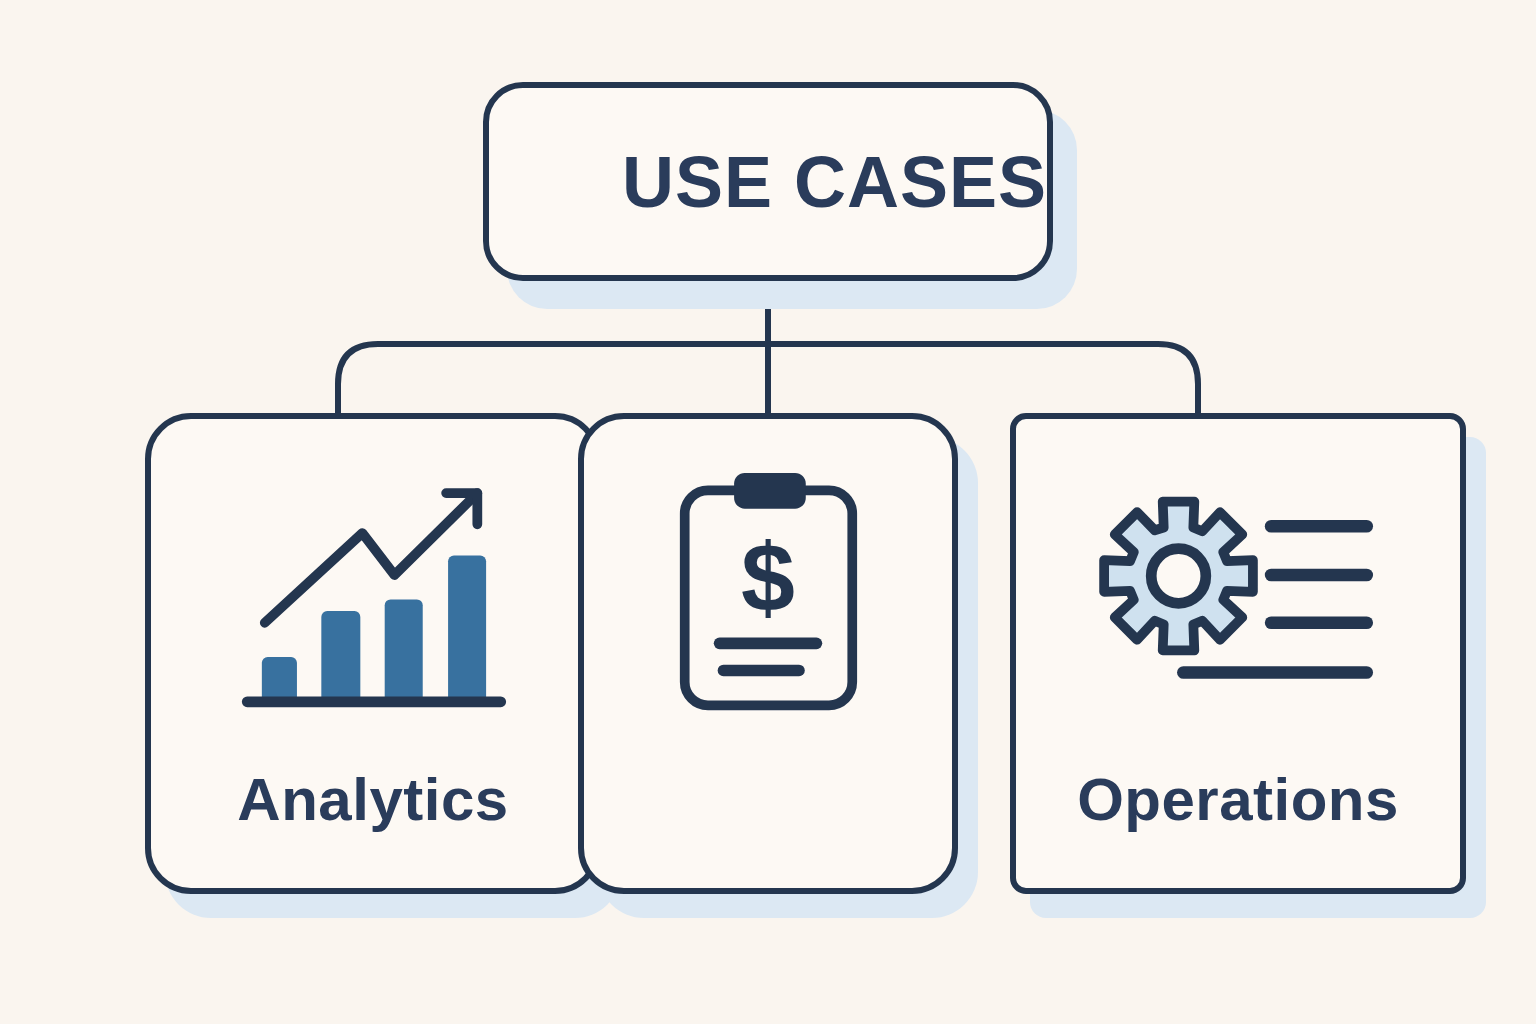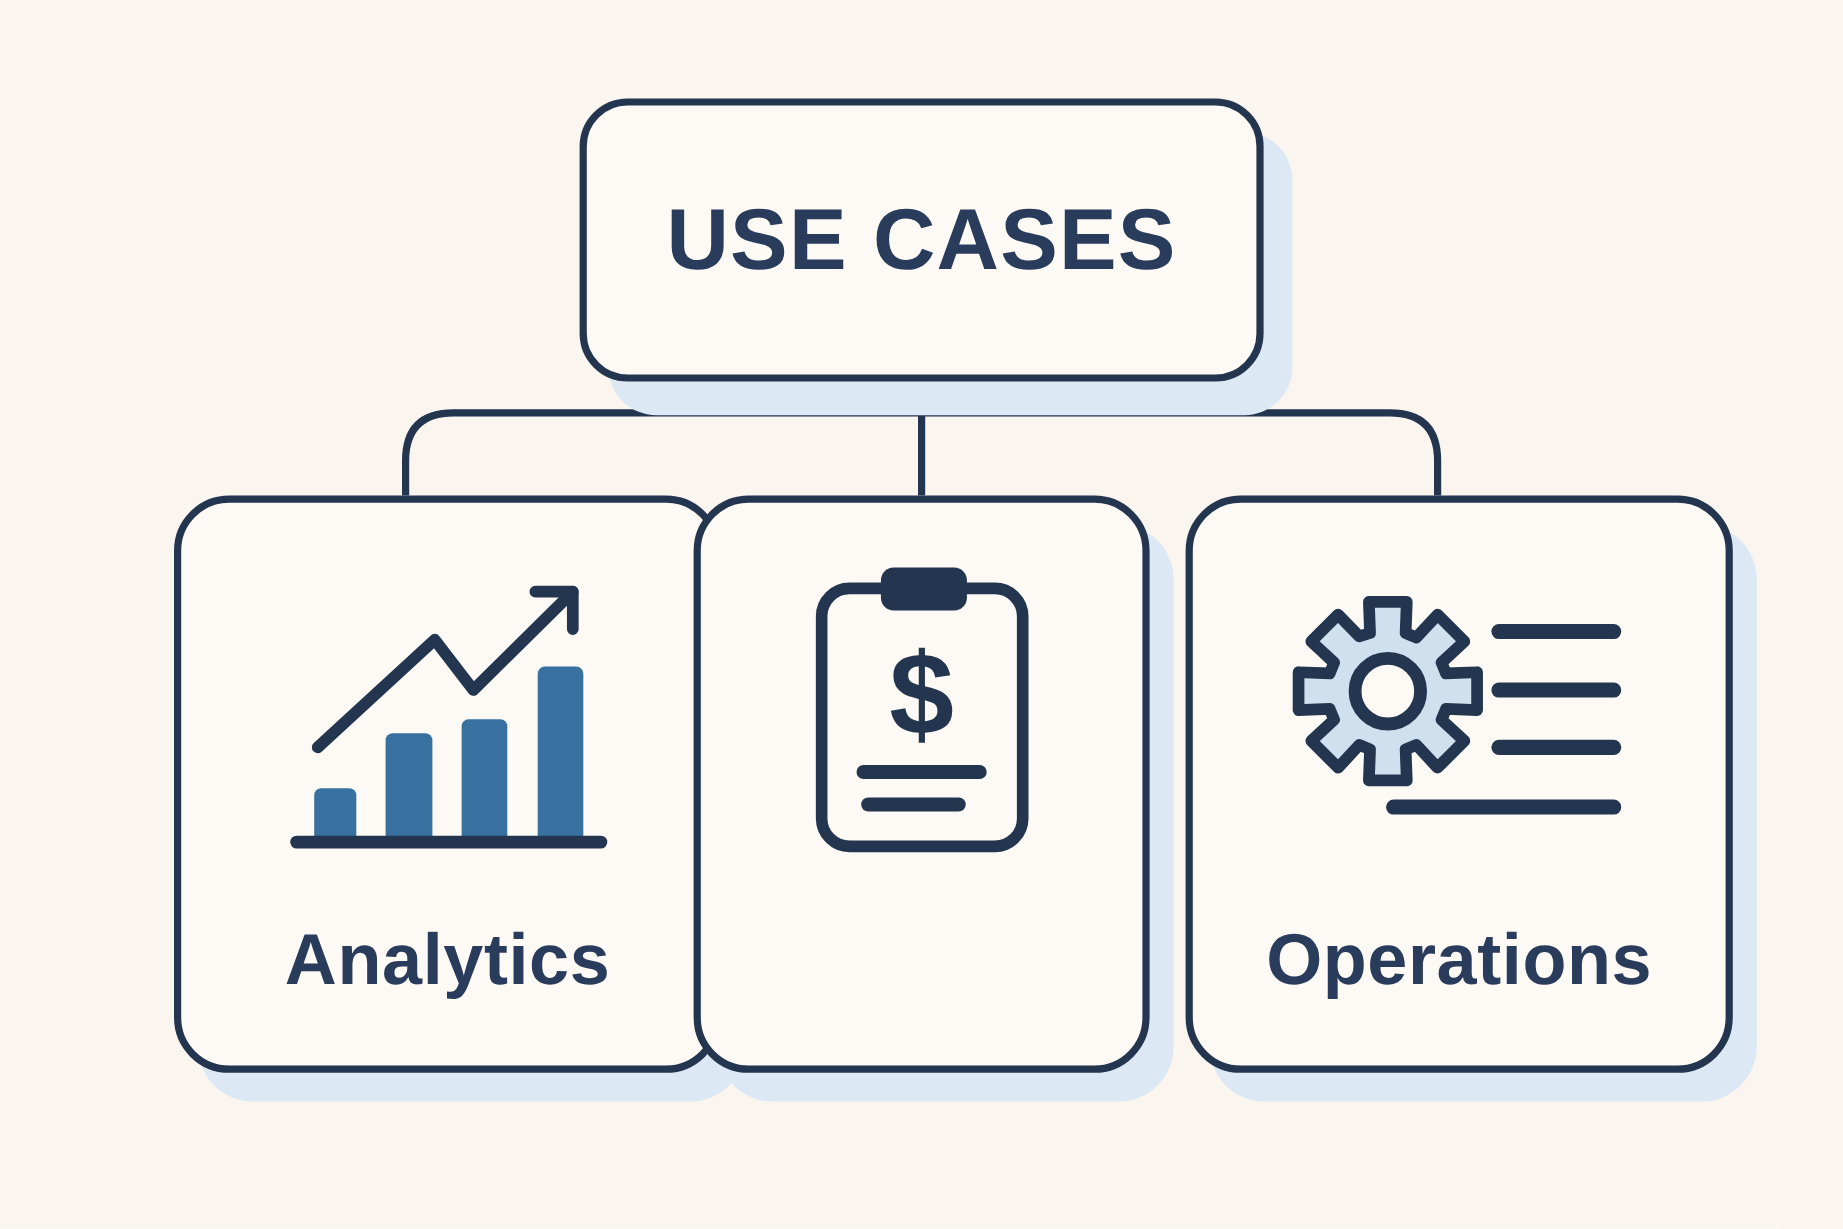--- a/index.html
+++ b/index.html
@@ -22,43 +22,43 @@
     width: 1536px; height: 1024px;
   }
   .node-box {
     position: absolute;
     background: #fdf9f4;
     border: 6px solid #24364f;
     box-sizing: border-box;
   }
   .root-box {
     left: 483px; top: 82px;
-    width: 570px; height: 236px;
+    width: 570px; height: 199px;
     border-radius: 40px;
     box-shadow: 24px 28px 0 #dce8f3;
     display: flex;
     align-items: center;
-    justify-content: center;
+    justify-content: flex-end;
   }
   .root-title {
     color: #2a3c5b;
     font-size: 72px;
     font-weight: bold;
     letter-spacing: 1px;
     white-space: nowrap;
   }
   .card {
     top: 413px;
     width: 456px; height: 481px;
     border-radius: 46px;
     box-shadow: 20px 24px 0 #dce8f3;
   }
   .card-analytics { left: 145px; }
   .card-sales { left: 578px; width: 380px; }
-  .card-operations { left: 988px; }
+  .card-operations { left: 1010px; border-radius: 16px; }
   .card-icon-svg {
     position: absolute;
     left: 0; top: 0;
     width: 100%; height: 100%;
   }
   .card-label {
     position: absolute;
     left: 0; right: 0;
     top: 346px;
     text-align: center;

